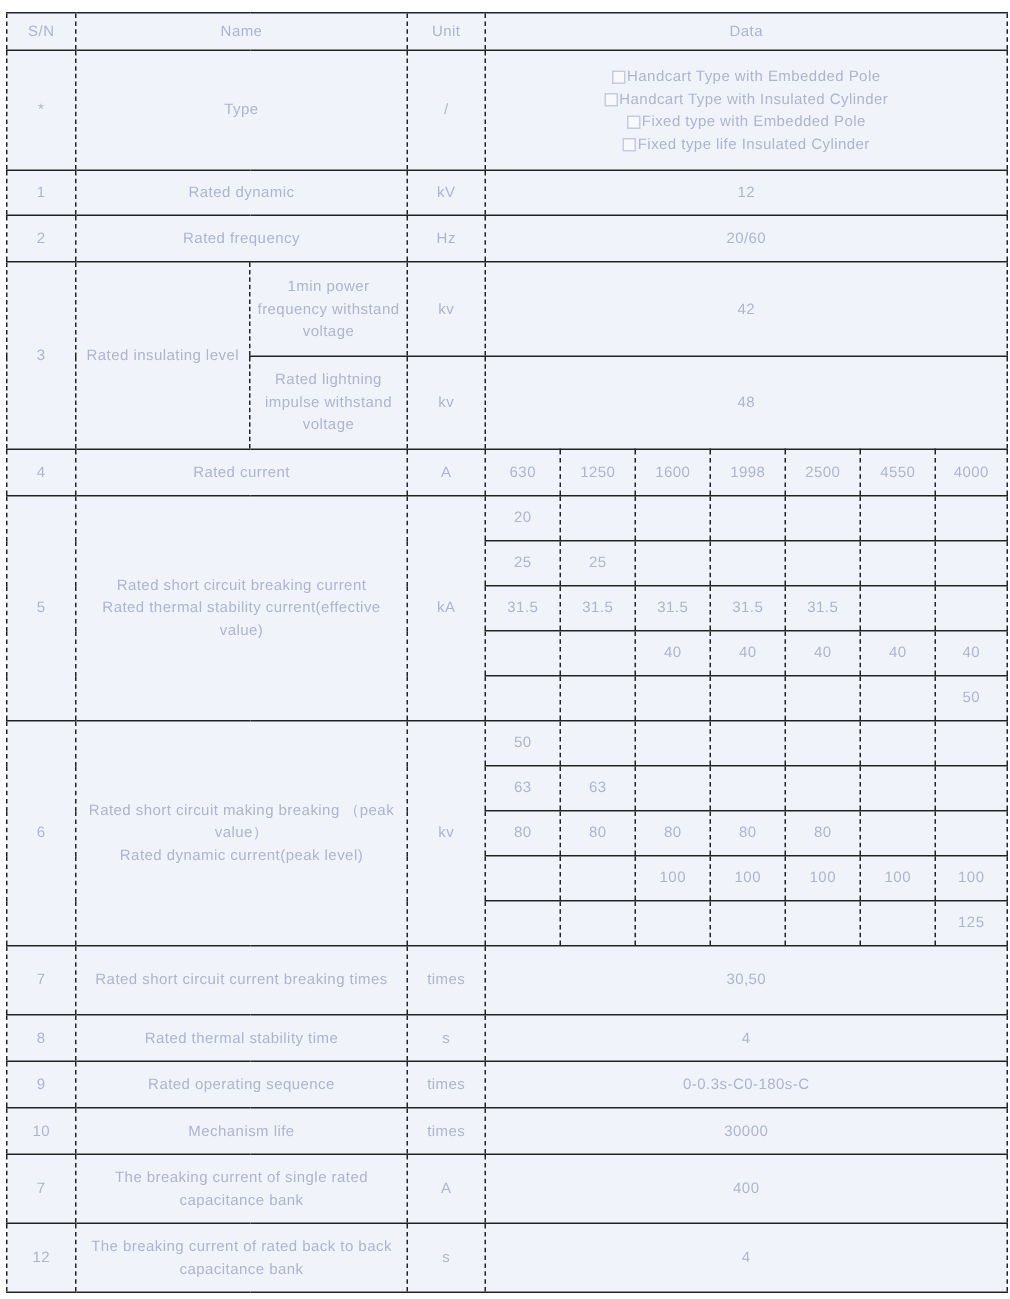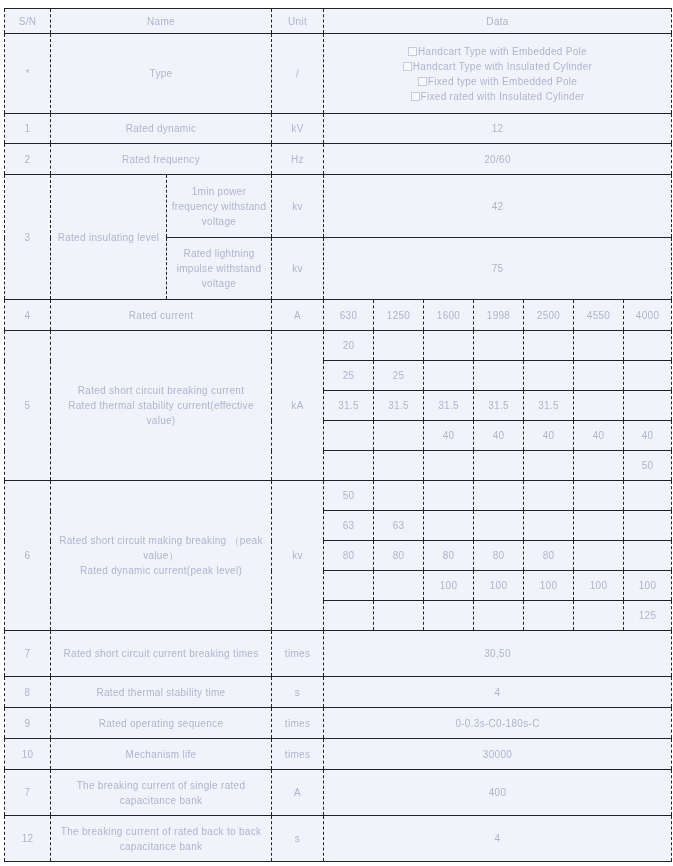--- a/index.html
+++ b/index.html
@@ -89,21 +89,21 @@
         <div class="opt">
           <span class="cb"></span>
           <span>Handcart Type with Insulated Cylinder</span>
         </div>
         <div class="opt">
           <span class="cb"></span>
           <span>Fixed type with Embedded Pole</span>
         </div>
         <div class="opt">
           <span class="cb"></span>
-          <span>Fixed rated with Insulated Cylinder</span>
+          <span>Fixed type life Insulated Cylinder</span>
         </div>
       </td>
     </tr>
 
     <tr class="h30">
       <td>1</td>
       <td colspan="2">Rated dynamic</td>
       <td>kV</td>
       <td colspan="7">12</td>
     </tr>
@@ -118,21 +118,21 @@
     <tr class="h63">
       <td rowspan="2">3</td>
       <td rowspan="2">Rated  insulating level</td>
       <td>1min  power frequency withstand voltage</td>
       <td>kv</td>
       <td colspan="7">42</td>
     </tr>
     <tr class="h62">
       <td>Rated lightning impulse withstand voltage</td>
       <td>kv</td>
-      <td colspan="7">75</td>
+      <td colspan="7">48</td>
     </tr>
 
     <tr class="h31">
       <td>4</td>
       <td colspan="2">Rated current</td>
       <td>A</td>
       <td>630</td>
       <td>1250</td>
       <td>1600</td>
       <td>1998</td>

